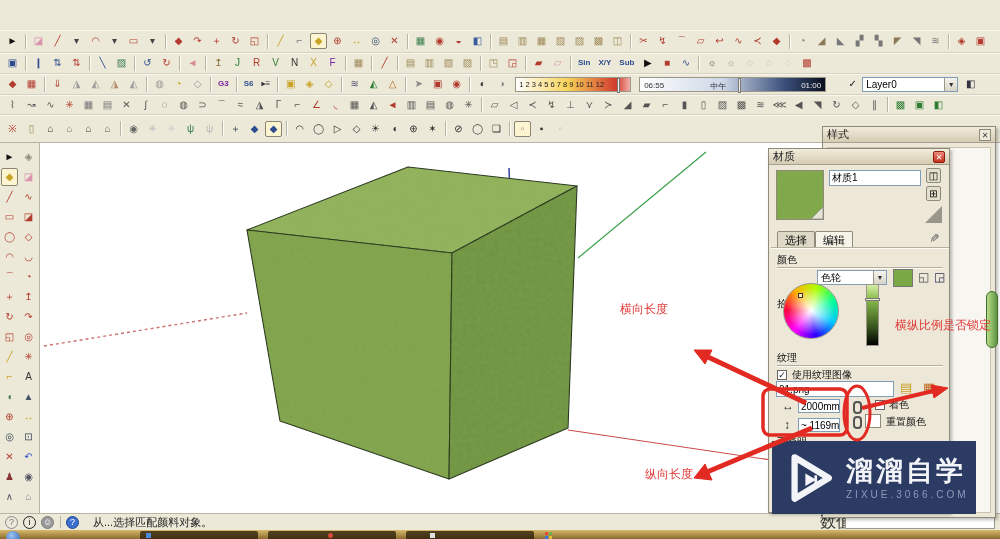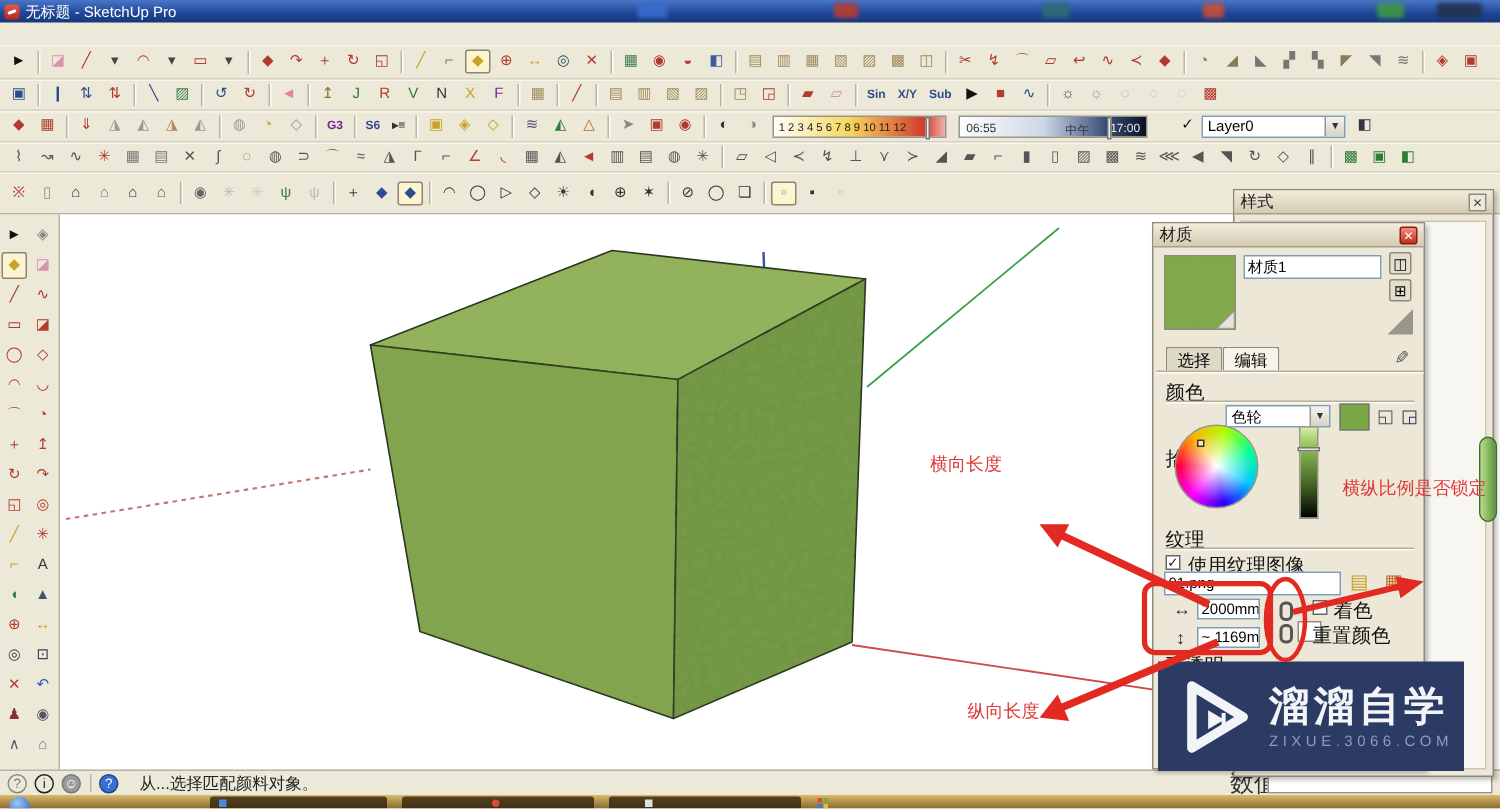--- a/index.html
+++ b/index.html
@@ -59,21 +59,21 @@
   .panel-title { height:16px; background:linear-gradient(#f2ecdc,#d5cbb2); border-bottom:1px solid #a79f8d;
     display:flex; align-items:center; font-size:11px; color:#222; padding:0 4px; }
   .closebtn { margin-left:auto; width:12px; height:12px; font-size:8px; line-height:11px; text-align:center; }
   .close-red { background:linear-gradient(#ef8d7c,#c3301c); border:1px solid #8a1d10; color:#fff; border-radius:2px; }
   .close-flat { background:#ece9d8; border:1px solid #8e8a7c; color:#444; }
 
   .field { background:#fff; border:1px solid #7f9db9; font-size:10px; padding:0 2px;
     display:flex; align-items:center; position:absolute; overflow:hidden; white-space:nowrap; }
   .cb { position:absolute; width:10px; height:10px; background:#fff; border:1px solid #666; font-size:9px;
     line-height:9px; text-align:center; color:#222; }
-  .plabel { position:absolute; font-size:13px; color:#111; white-space:nowrap; }
+  .plabel { position:absolute; font-size:10px; color:#111; white-space:nowrap; }
   .hr { position:absolute; height:1px; background:#b5ae9b; box-shadow:0 1px 0 #fdfbf4; }
   .tab { position:absolute; height:16px; padding:1px 7px; font-size:11px; border:1px solid #8e8a7c;
     border-bottom:none; background:#ded8c6; border-radius:2px 2px 0 0; }
   .tab.active { background:#f6f3e8; }
   .smallbtn { position:absolute; width:15px; height:15px; border:1px solid #8e8a7c; background:#e4dfcd;
     display:flex; align-items:center; justify-content:center; font-size:10px; border-radius:2px; }
 
   .wheel { position:absolute; width:56px; height:56px; border-radius:50%;
     background:radial-gradient(circle,#fff 0%,rgba(255,255,255,0) 62%),
     conic-gradient(from 220deg,#ff00ff,#ff0040,#ffb300,#aaff00,#00ff95,#00c8ff,#2a00ff,#ff00ff);
@@ -102,30 +102,20 @@
   .tseg { position:absolute; top:1px; height:8px; background:rgba(40,28,10,.75); border-radius:2px 2px 0 0; }
 
   .greenpill { position:absolute; left:986px; top:291px; width:12px; height:57px; border-radius:6px;
     background:linear-gradient(90deg,#b9dd8a,#5d9440); border:1px solid #3c6e2a; z-index:10; }
 </style>
 </head>
 <body>
 
 <div id="app">
 
-  <div class="titlebar">
-    <div class="app-icon"></div>
-    <span>无标题 - SketchUp Pro</span>
-    <div class="blob" style="left:425px;width:20px;background:#3a6ecf;"></div>
-    <div class="blob" style="left:556px;width:16px;background:#c23b2e;"></div>
-    <div class="blob" style="left:695px;width:18px;background:#2e6e6e;"></div>
-    <div class="blob" style="left:802px;width:14px;background:#d05030;"></div>
-    <div class="blob" style="left:918px;width:18px;background:#3f9e3f;"></div>
-    <div class="blob" style="left:958px;width:30px;background:#24304a;"></div>
-  </div>
 
 
   <div class="tbrow" style="top:30px;height:23px;">
       <span class="tbi" style="color: rgb(17, 17, 17);">►</span>
       <span class="tsep"></span>
       <span class="tbi" style="color: rgb(217, 147, 173);">◪</span>
       <span class="tbi" style="color: rgb(178, 59, 46);">╱</span>
       <span class="tbi" style="color: rgb(68, 68, 68);">▾</span>
       <span class="tbi" style="color: rgb(178, 59, 46);">◠</span>
       <span class="tbi" style="color: rgb(68, 68, 68);">▾</span>
@@ -267,24 +257,24 @@
         <span class="tsep"></span>
         <span class="tbi" style="color: rgb(51, 51, 51);">◐</span>
         <span class="tbi" style="color: rgb(136, 136, 136);">◑</span>
       </span>
 
     <div class="slider" style="width:116px;background:linear-gradient(90deg,#ffffff,#f7d459 45%,#d23b2e 88%,#f0b0a8);">
       <div class="labels" style="padding-left:3px;">1 2 3 4 5 6 7 8 9 10 11 12</div>
       <div class="thumb" style="left:101px;"></div>
     </div>
 
-    <div class="slider" style="width:126px;background:linear-gradient(90deg,#ffffff,#cdd7e6 45%,#3a4f7a 78%,#0b1020);">
+    <div class="slider" style="width:187px;background:linear-gradient(90deg,#ffffff,#cdd7e6 45%,#3a4f7a 78%,#0b1020);">
       <span style="position:absolute;left:4px;top:3px;font-size:8px;color:#333;">06:55</span>
       <span style="position:absolute;left:70px;top:3px;font-size:8px;color:#334;">中午</span>
-      <span style="position:absolute;right:4px;top:3px;font-size:8px;color:#eee;">17:00</span>
+      <span style="position:absolute;right:4px;top:3px;font-size:8px;color:#eee;">01:00</span>
       <div class="thumb" style="left:98px;"></div>
     </div>
 
     <span class="tbi" style="color:#111;margin-left:14px;">✓</span>
     <div class="combo" style="width:96px;">
       <span style="padding-left:3px;">Layer0</span>
       <span class="arrowbtn">▼</span>
     </div>
     <span class="tbi" style="color:#333344;margin-left:4px;">◧</span>
   </div>
@@ -524,21 +514,21 @@
     <div class="field" style="left:29px;top:269px;width:42px;height:14px;">
       <span>~ 1169mm</span>
     </div>
 
     <div class="chain" style="left:84px;top:252px;"></div>
     <div class="chain" style="left:84px;top:267px;"></div>
 
     <span class="cb" style="left:106px;top:251px;"></span>
     <span class="plabel" style="left:120px;top:249px;">着色</span>
     <div style="position:absolute;left:96px;top:265px;width:16px;height:14px;background:#fff;border:1px solid #8e8a7c;"></div>
-    <span class="plabel" style="left:106px;top:266px;font-family:Liberation Mono, monospace;">重置颜色</span>
+    <span class="plabel" style="left:117px;top:266px;font-family:Liberation Mono, monospace;">重置颜色</span>
 
     <span class="plabel" style="left:8px;top:286px;">不透明</span>
   </div>
 
   <div class="watermark">
     <svg width="54" height="58" viewBox="0 0 60 62">
       <polygon points="14,8 52,31 14,54" fill="none" stroke="#f2f4f8" stroke-width="7" stroke-linejoin="round"></polygon>
       <polygon points="26,26 38,33 26,40" fill="#f2f4f8"></polygon>
       <rect x="36" y="28" width="3" height="10" fill="#f2f4f8"></rect>
     </svg>

